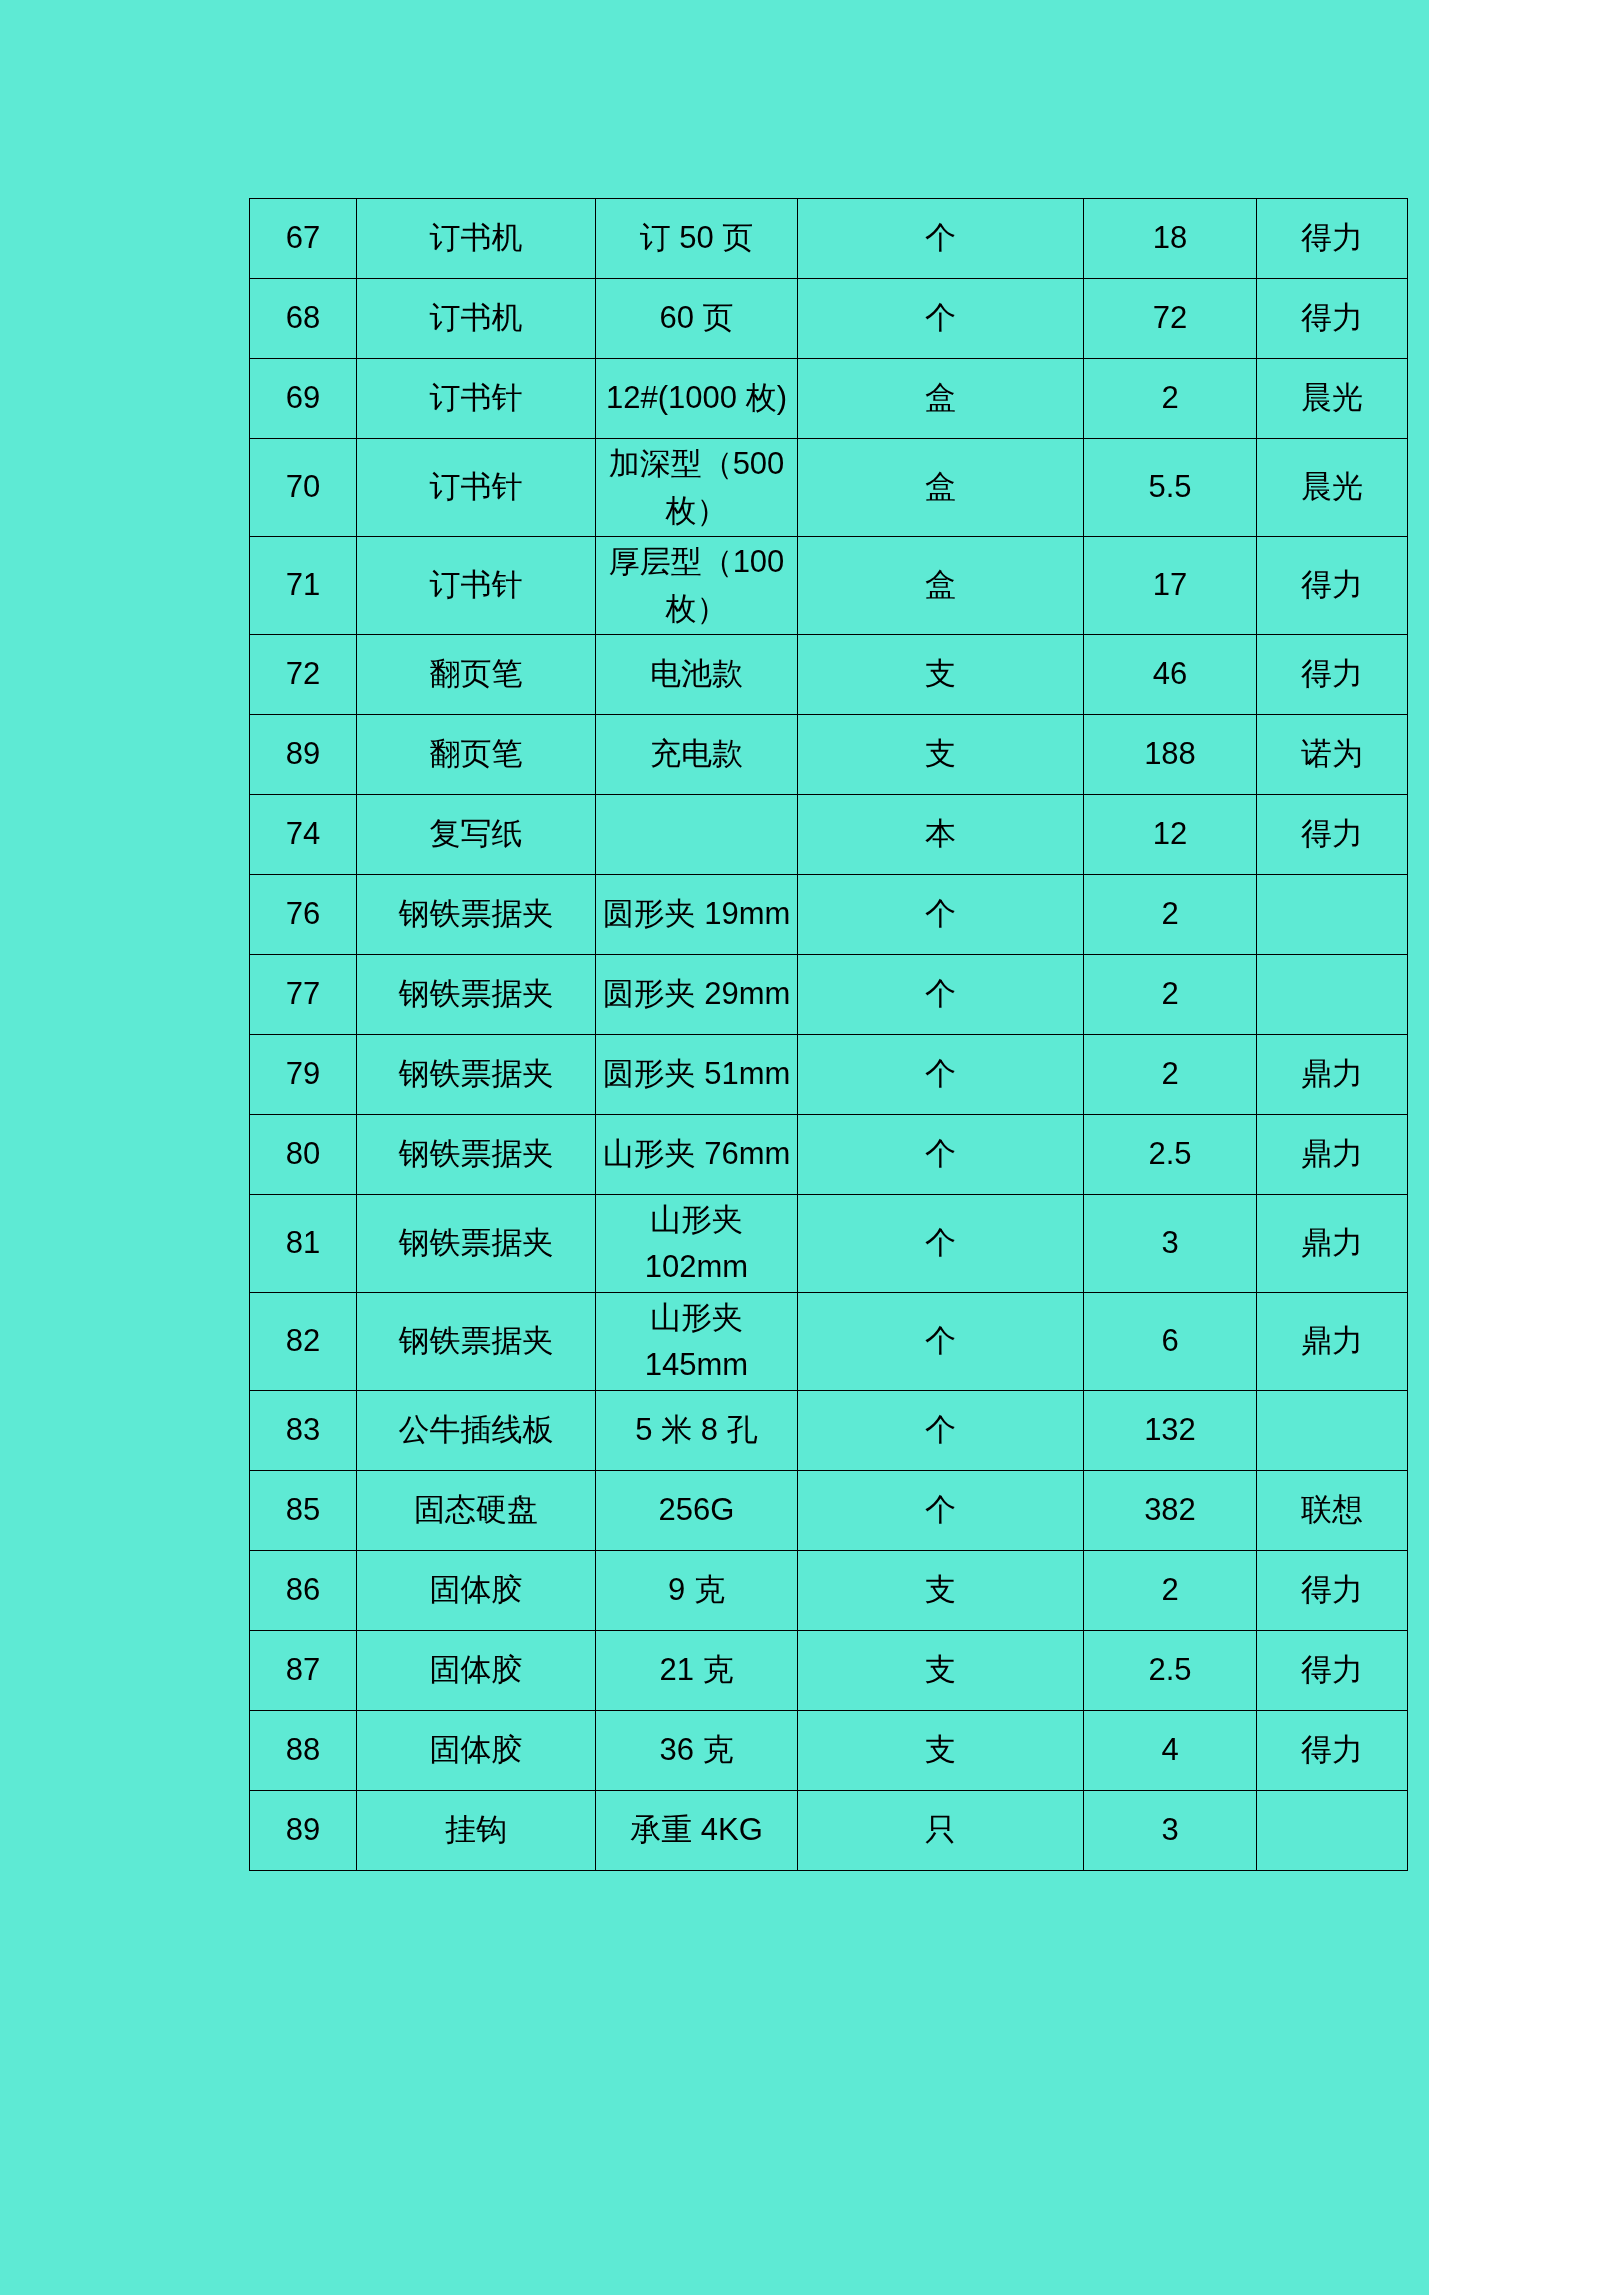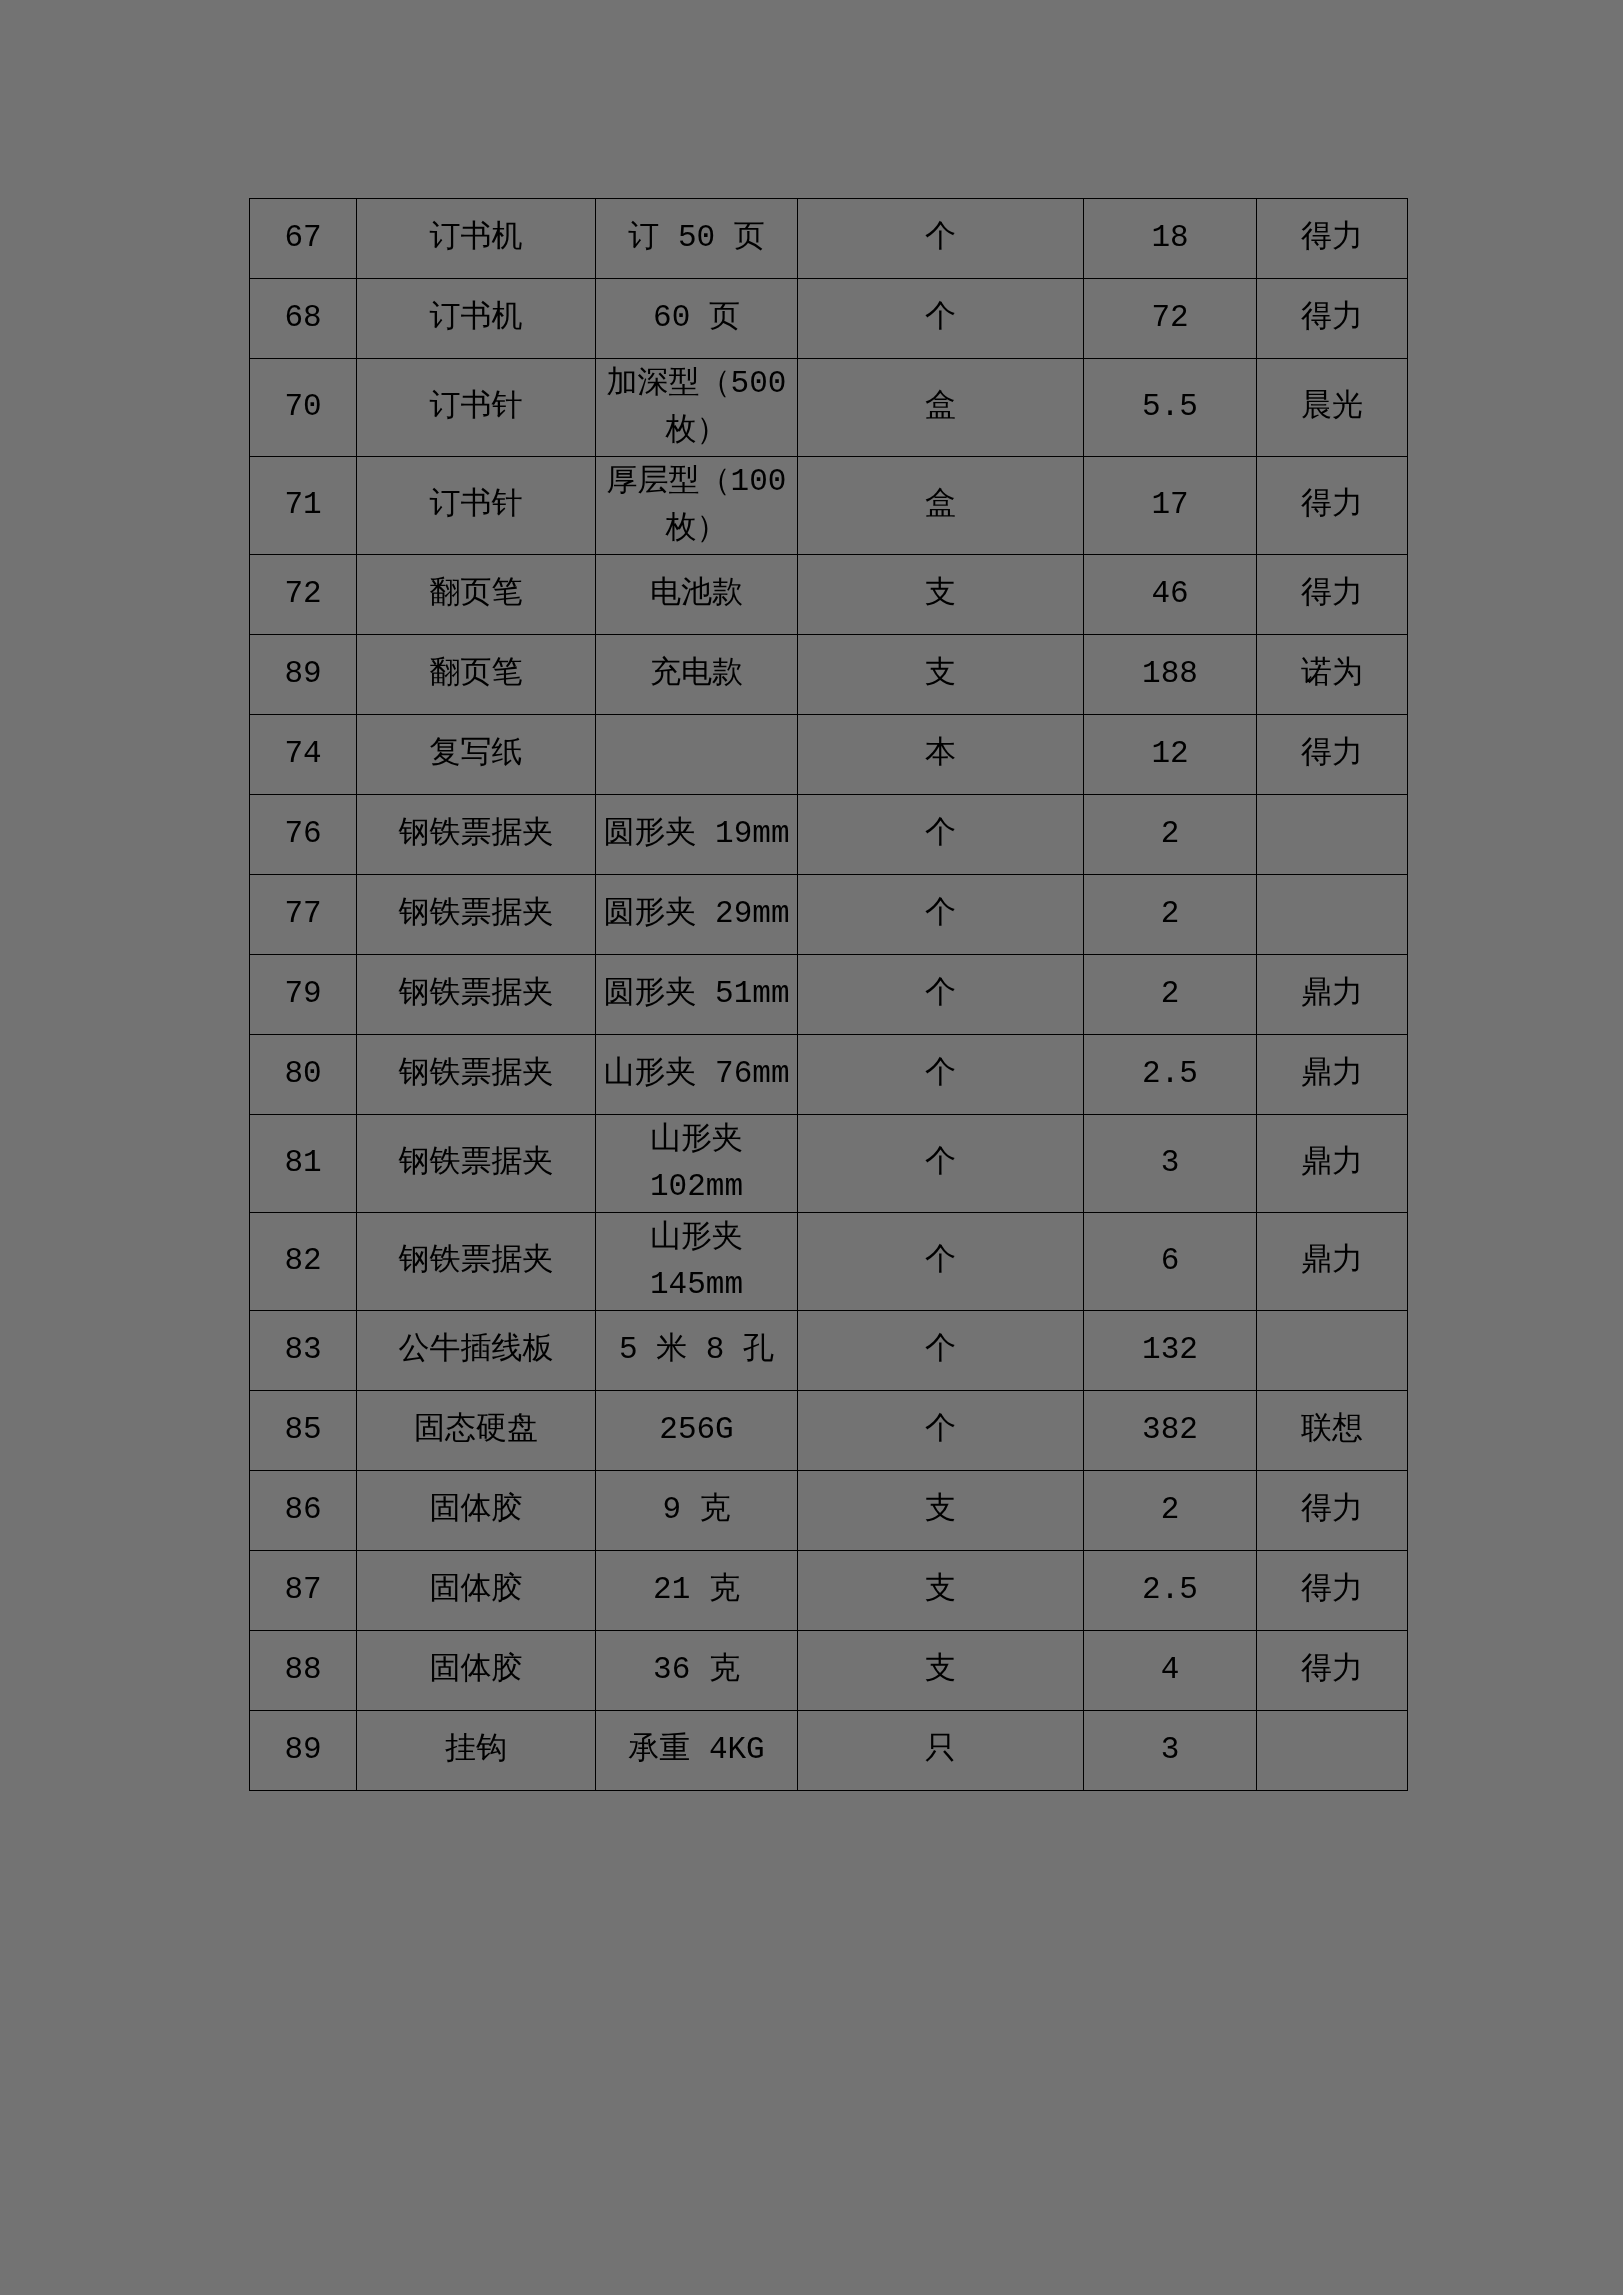--- a/index.html
+++ b/index.html
@@ -2,25 +2,25 @@
 <html style="font-size:8.2px"><head>
 <meta charset="utf-8">
 <style>
   html, body {
     margin: 0;
     padding: 0;
     background: #ffffff;
   }
   .page {
     position: relative;
-    width: 1623px;
+    width: 1429px;
     height: 2295px;
-    background: #737373;
+    background: #5eead4;
     overflow: hidden;
-    font-family: Liberation Mono, monospace;
+    font-family: Liberation Sans, sans-serif;
     color: #000000;
   }
   table.doc-table {
     position: absolute;
     left: 249px;
     top: 198px;
     width: 1158px;
     border-collapse: collapse;
     table-layout: fixed;
   }
@@ -72,20 +72,28 @@
 
   <tr>
     <td class="col-no">68</td>
     <td class="col-name">订书机</td>
     <td class="col-spec">60 页</td>
     <td class="col-unit">个</td>
     <td class="col-price">72</td>
     <td class="col-brand">得力</td>
   </tr>
 
+  <tr>
+    <td class="col-no">69</td>
+    <td class="col-name">订书针</td>
+    <td class="col-spec">12#(1000 枚)</td>
+    <td class="col-unit">盒</td>
+    <td class="col-price">2</td>
+    <td class="col-brand">晨光</td>
+  </tr>
 
   <tr>
     <td class="col-no">70</td>
     <td class="col-name">订书针</td>
     <td class="col-spec">加深型（500 枚）</td>
     <td class="col-unit">盒</td>
     <td class="col-price">5.5</td>
     <td class="col-brand">晨光</td>
   </tr>
 

